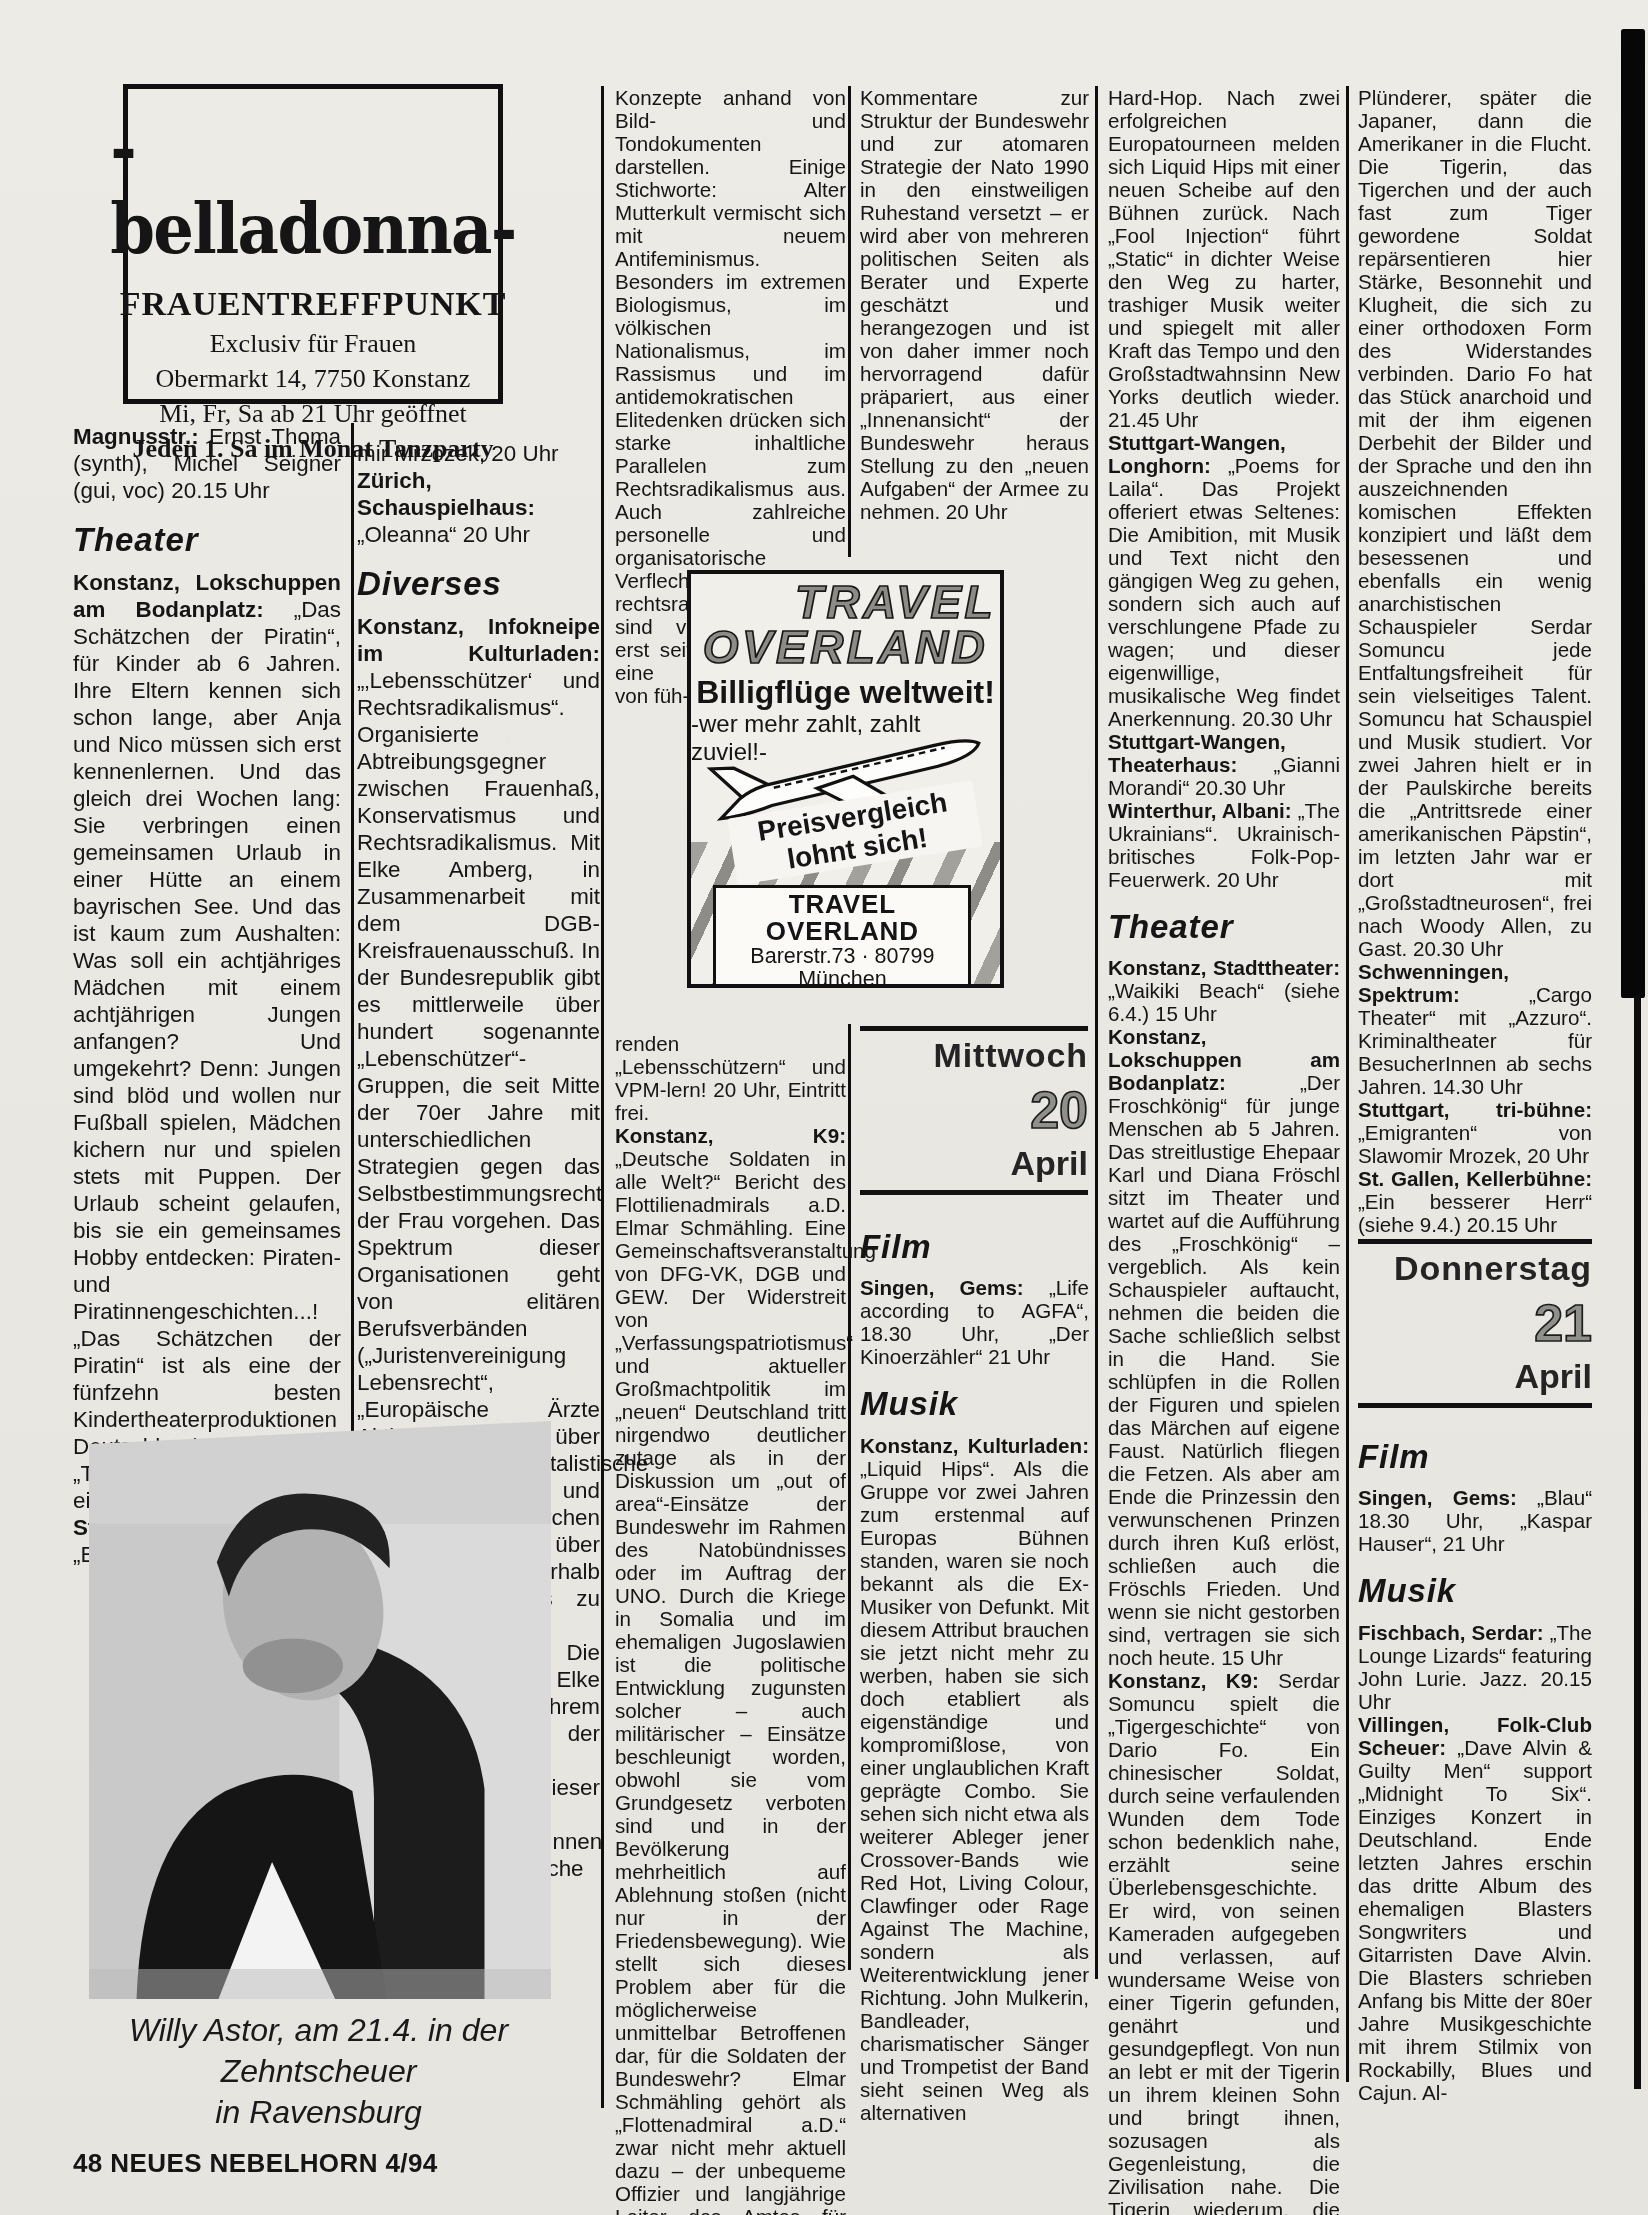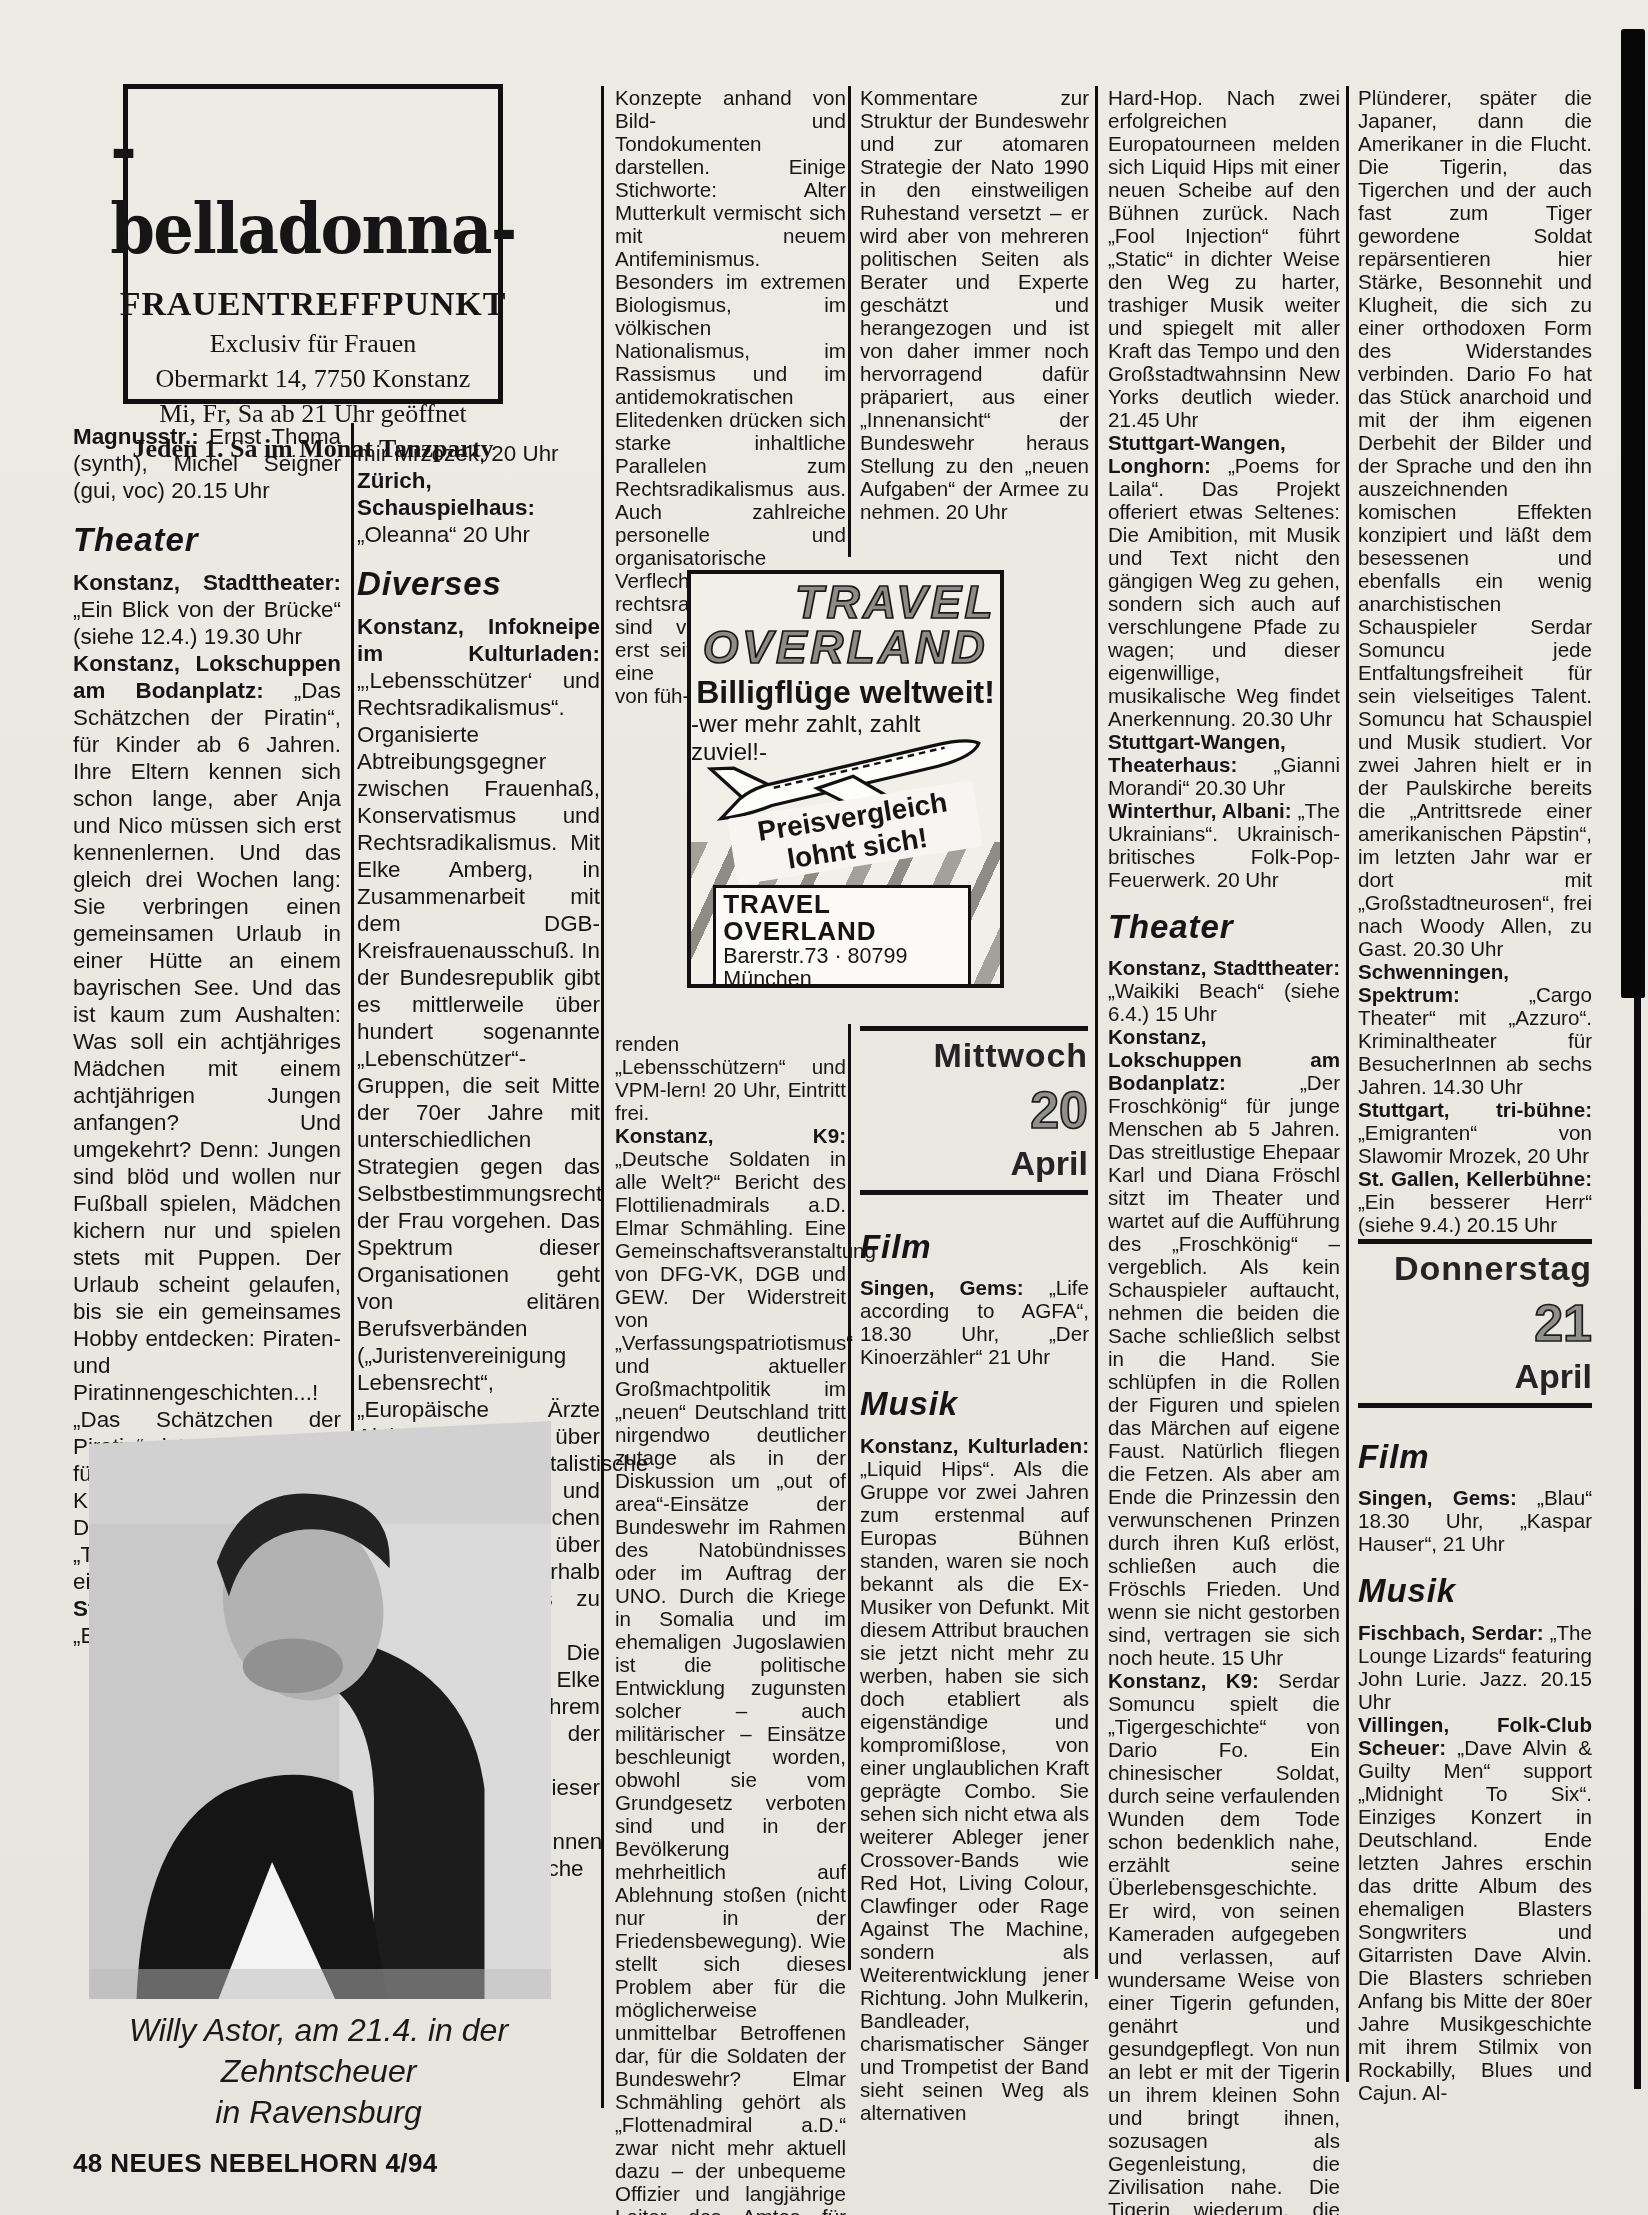--- a/index.html
+++ b/index.html
@@ -48,21 +48,21 @@
             font-size:46px;line-height:46px;white-space:nowrap;}
   .to-brand1{top:5.2px;right:4px;}
   .to-brand2{top:50px;left:50%;transform:translateX(-50%);}
   .to-head{position:absolute;top:100px;width:100%;text-align:center;font-weight:bold;font-size:32px;}
   .to-sub{position:absolute;top:136px;width:100%;text-align:left;font-size:24px;}
   .to-plane{position:absolute;top:157px;left:3.4px;width:303px;height:89px;}
   .to-slogan{position:absolute;top:225px;left:40px;width:241px;text-align:center;
              font-weight:bold;font-size:28px;background:#f6f5f1;padding:1.7px 3.4px;
              transform:rotate(-9deg);border-radius:3.4px;}
   .to-info{position:absolute;left:22.4px;top:311px;width:258px;background:#fbfaf7;
-           border:3.4px solid #111;box-sizing:border-box;text-align:left;padding:3.4px 6.9px;}
+           border:3.4px solid #111;box-sizing:border-box;text-align:center;padding:3.4px 6.9px;}
   .to-info-name{font-weight:bold;font-size:26px;line-height:27px;letter-spacing:0.9px;}
   .to-info-addr{font-size:21.5px;line-height:23px;}
 
   
   .day-box{position:absolute;border-top:5.2px solid #111;border-bottom:5.2px solid #111;
            box-sizing:border-box;display:flex;flex-direction:column;align-items:flex-end;
            justify-content:space-between;padding:5.2px 0 6.9px 0;}
   .day-name{font-weight:bold;font-size:34px;letter-spacing:0.9px;color:#242424;}
   .day-num{font-weight:bold;font-size:52px;line-height:48px;color:#8f8f8b;
            -webkit-text-stroke:1.7px #1d1d1d;text-shadow:0 0 0.9px #1d1d1d;}
@@ -99,21 +99,20 @@
   <div class="vrule" style="left:351px;top:423px;height:1020px;"></div>
   <div class="vrule" style="left:601px;top:86px;height:2022px;"></div>
   <div class="vrule" style="left:848px;top:86px;height:471px;"></div>
   <div class="vrule" style="left:848px;top:1024px;height:946px;"></div>
   <div class="vrule" style="left:1095px;top:86px;height:1893px;"></div>
   <div class="vrule" style="left:1346px;top:86px;height:1996px;"></div>
 
   <div class="stack fs-lg s0">
       <p class="body-para"><b>Magnusstr.:</b><span> Ernst Thoma (synth), Michel Seigner (gui, voc) 20.15 Uhr</span></p>
       <div class="sec-heading">Theater</div>
-      <p class="body-para"><b>Konstanz, Stadttheater:</b><span> „Ein Blick von der Brücke“ (siehe 12.4.) 19.30 Uhr</span></p>
       <p class="body-para"><b>Konstanz, Lokschuppen am Bodanplatz:</b><span> „Das Schätzchen der Piratin“, für Kinder ab 6 Jahren. Ihre Eltern kennen sich schon lange, aber Anja und Nico müssen sich erst kennenlernen. Und das gleich drei Wochen lang: Sie verbringen einen gemeinsamen Urlaub in einer Hütte an einem bayrischen See. Und das ist kaum zum Aushalten: Was soll ein achtjähriges Mädchen mit einem achtjährigen Jungen anfangen? Und umgekehrt? Denn: Jungen sind blöd und wollen nur Fußball spielen, Mädchen kichern nur und spielen stets mit Puppen. Der Urlaub scheint gelaufen, bis sie ein gemeinsames Hobby entdecken: Piraten- und Piratinnengeschichten...! „Das Schätzchen der Piratin“ ist als eine der fünfzehn besten Kindertheaterproduktionen Deutschlands zum „Traumspiele“-Festival eingeladen. 11 und 15 Uhr</span></p>
       <p class="body-para"><b>Stuttgart, tri-bühne:</b><span> „Emigranten“ von Slawo-</span></p>
     </div>
   <div class="stack fs-lg s1">
       <p class="body-para"><span>mir Mrzozek, 20 Uhr</span></p>
       <p class="body-para"><b>Zürich, Schauspielhaus:</b><span> „Oleanna“ 20 Uhr</span></p>
       <div class="sec-heading">Diverses</div>
       <p class="body-para"><b>Konstanz, Infokneipe im Kulturladen:</b><span> „‚Lebensschützer‘ und Rechtsradikalismus“. Organisierte Abtreibungsgegner zwischen Frauenhaß, Konservatismus und Rechtsradikalismus. Mit Elke Amberg, in Zusammenarbeit mit dem DGB-Kreisfrauenausschuß. In der Bundesrepublik gibt es mittlerweile über hundert sogenannte „Lebenschützer“-Gruppen, die seit Mitte der 70er Jahre mit unterschiedlichen Strategien gegen das Selbstbestimmungsrecht der Frau vorgehen. Das Spektrum dieser Organisationen geht von elitären Berufsverbänden („Juristenvereinigung Lebensrecht“, „Europäische Ärzte Aktion“) über (militant-)fundamentalistische Gruppen innerhalb und außerhalb der Kirchen („Aktion Leben“) über Vereinigungen innerhalb von Parteien bis zu rechtsradikalen Gruppierungen. Die Journalistin Elke Amberg wird in ihrem Vortrag einige der wichtigsten Gruppierungen dieser organisierten AbtreibungsgegnerInnen sowie der ideologische</span></p>
     </div>
   <div class="stack s2">

